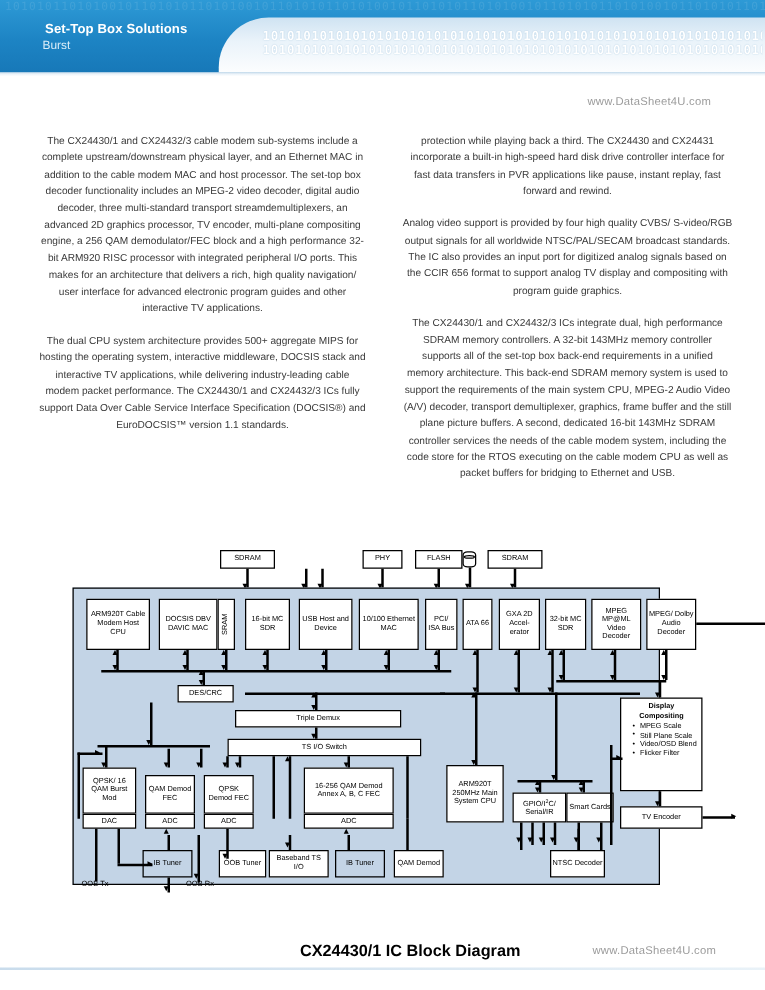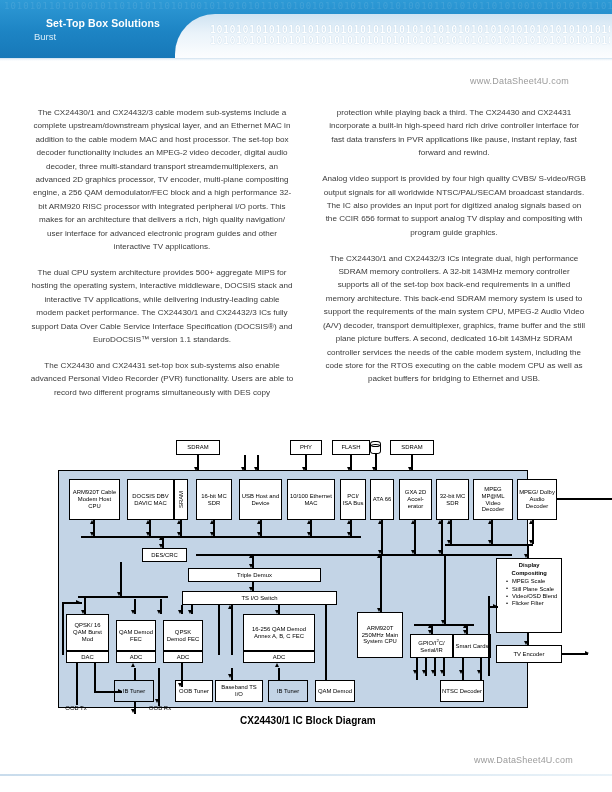--- a/index.html
+++ b/index.html
@@ -31,21 +31,21 @@
     box-shadow:0 -1px 0 rgba(255,255,255,.6) inset;
   }
   #header .swoosh-bits{
     position:absolute;left:210px;top:24px;width:400px;height:28px;
     font-family:"DejaVu Sans Mono","Liberation Mono",monospace;
     font-weight:bold;font-size:10px;line-height:11px;letter-spacing:.5px;
     color:#ffffff;white-space:nowrap;overflow:hidden;
     text-shadow:0 0 1px rgba(150,190,220,.9);
   }
   #header-title{
-    position:absolute;left:46px;top:17px;
+    position:absolute;left:36px;top:17px;
     font-weight:bold;font-size:10.5px;color:#ffffff;letter-spacing:.1px;
   }
   #header-sub{
     position:absolute;left:34px;top:31px;
     font-size:9.5px;color:#d8ecf8;
   }
   #header-rule{
     position:absolute;left:0;top:58px;width:612px;height:3px;
     background:linear-gradient(180deg,#cfe0ee,#eef5fa,#ffffff);
   }
@@ -100,22 +100,22 @@
     border:1px solid #000;border-radius:50%;box-sizing:border-box;background:#fff;
   }
   .dclist{font-size:5.8px;line-height:7.4px;text-align:left;padding:2px 2px 0 3px;}
   .dclist .ttl{font-weight:bold;text-align:center;line-height:7.6px;}
   .dclist ul{margin:1px 0 0 0;padding:0 0 0 6px;list-style:none;}
   .dclist li{position:relative;padding-left:5px;}
   .dclist li:before{content:"\2022";position:absolute;left:-1px;top:-0.5px;}
 
   
   #fig-caption{
-    position:absolute;left:240px;top:715px;
-    font-weight:bold;font-size:10px;color:#000;
+    position:absolute;left:240px;top:753px;
+    font-weight:bold;font-size:13px;color:#000;
   }
   #footer-rule{
     position:absolute;left:0;top:774px;width:612px;height:2px;
     background:linear-gradient(90deg,#c9dcec,#e9f2f8);
   }
   sup{font-size:.72em;vertical-align:super;}
 </style>
 </head>
 <body>
 
@@ -129,24 +129,23 @@
   <div id="header-title">Set-Top Box Solutions</div>
   <div id="header-sub">Burst</div>
 </div>
 <div id="header-rule"></div>
 
 <div class="wm" id="wm-top">www.DataSheet4U.com</div>
 
 <div class="col" id="col-left">
   <p>The CX24430/1 and CX24432/3 cable modem sub-systems include a complete upstream/downstream physical layer, and an Ethernet MAC in addition to the cable modem MAC and host processor. The set-top box decoder functionality includes an MPEG-2 video decoder, digital audio decoder, three multi-standard transport streamdemultiplexers, an advanced 2D graphics processor, TV encoder, multi-plane compositing engine, a 256 QAM demodulator/FEC block and a high performance 32-bit ARM920 RISC processor with integrated peripheral I/O ports. This makes for an architecture that delivers a rich, high quality navigation/ user interface for advanced electronic program guides and other interactive TV applications.</p>
   <p>The dual CPU system architecture provides 500+ aggregate MIPS for hosting the operating system, interactive middleware, DOCSIS stack and interactive TV applications, while delivering industry-leading cable modem packet performance. The CX24430/1 and CX24432/3 ICs fully support Data Over Cable Service Interface Specification (DOCSIS®) and EuroDOCSIS™ version 1.1 standards.</p>
-  <p>The CX24430 and CX24431 set-top box sub-systems also enable advanced Personal Video Recorder (PVR) functionality. Users are able to record two different programs simultaneously with DES copy</p>
 </div>
 <div class="col" id="col-right">
-  <p>protection while playing back a third. The CX24430 and CX24431 incorporate a built-in high-speed hard rich drive controller interface for fast data transfers in PVR applications like pause, instant replay, fast forward and rewind.</p>
+  <p>protection while playing back a third. The CX24430 and CX24431 incorporate a built-in high-speed hard disk drive controller interface for fast data transfers in PVR applications like pause, instant replay, fast forward and rewind.</p>
   <p>Analog video support is provided by four high quality CVBS/ S-video/RGB output signals for all worldwide NTSC/PAL/SECAM broadcast standards. The IC also provides an input port for digitized analog signals based on the CCIR 656 format to support analog TV display and compositing with program guide graphics.</p>
   <p>The CX24430/1 and CX24432/3 ICs integrate dual, high performance SDRAM memory controllers. A 32-bit 143MHz memory controller supports all of the set-top box back-end requirements in a unified memory architecture. This back-end SDRAM memory system is used to support the requirements of the main system CPU, MPEG-2 Audio Video (A/V) decoder, transport demultiplexer, graphics, frame buffer and the still plane picture buffers. A second, dedicated 16-bit 143MHz SDRAM controller services the needs of the cable modem system, including the code store for the RTOS executing on the cable modem CPU as well as packet buffers for bridging to Ethernet and USB.</p>
 </div>
 
 <div id="diagram">
 
   <div class="bx" style="left:140px;top:4px;width:44px;height:15px">SDRAM</div>
   <div class="bx" style="left:254px;top:4px;width:32px;height:15px">PHY</div>
   <div class="bx" style="left:296px;top:4px;width:38px;height:15px">FLASH</div>
   <div class="disk" style="left:334px;top:5px"></div>

